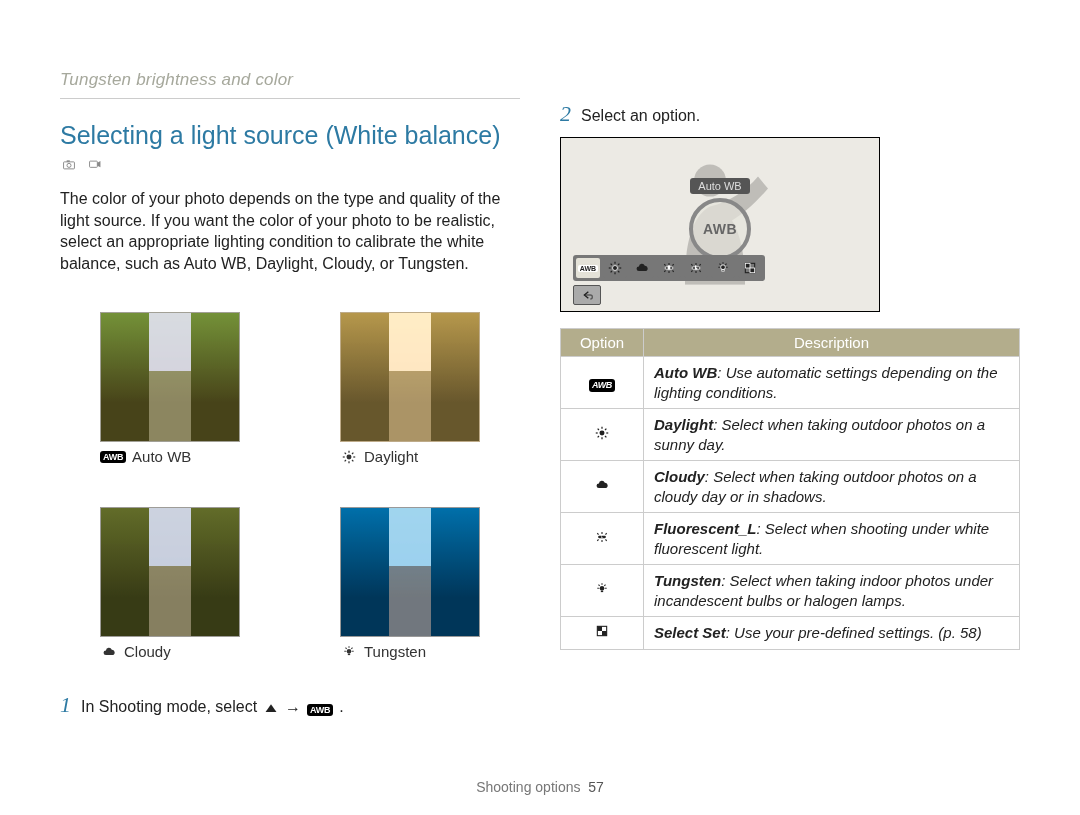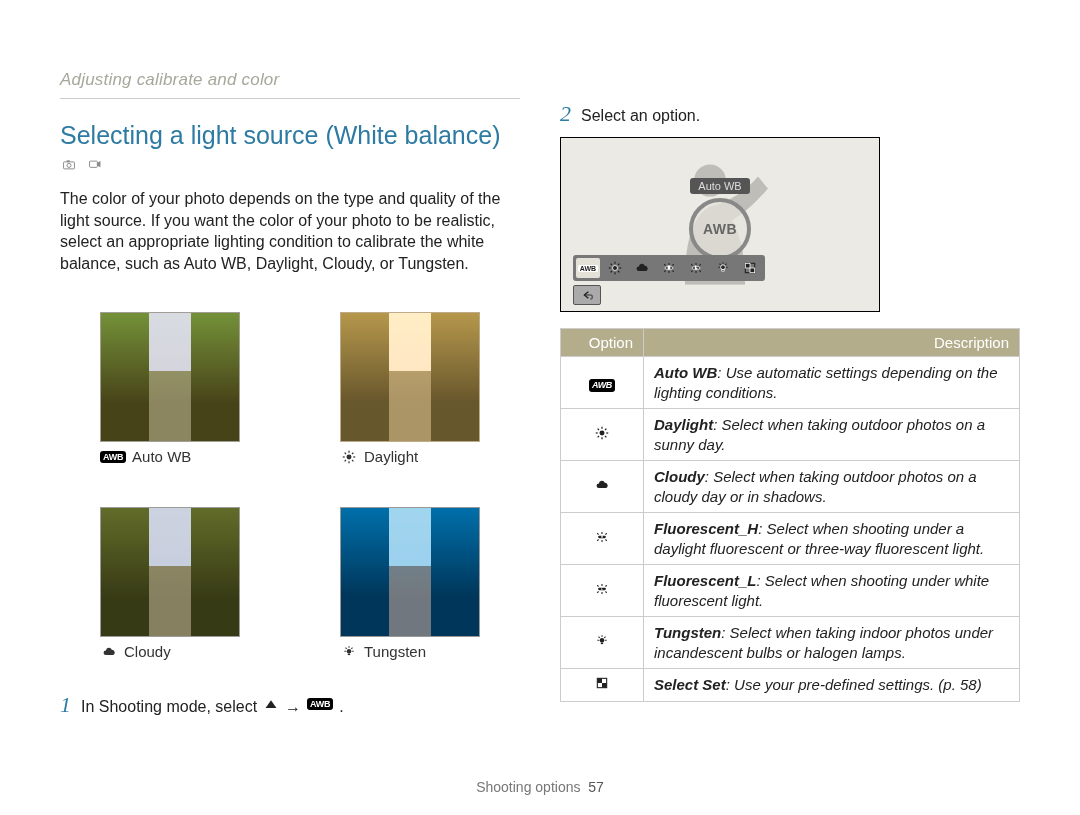--- a/index.html
+++ b/index.html
@@ -113,21 +113,21 @@
   .step-num {
     color: #2d7aa3;
     font-style: italic;
     font-size: 22px;
     font-family: Georgia, 'Times New Roman', serif;
     line-height: 1;
   }
   .step-text {
     padding-top: 4px;
     display: inline-flex;
-    align-items: flex-start;
+    align-items: flex-end;
     gap: 6px;
     flex-wrap: wrap;
   }
   .inline-icon { width: 16px; height: 14px; display: inline-flex; align-items: center; vertical-align: middle; }
   .inline-icon svg { width: 100%; height: 100%; }
   .awb-pill {
     display: inline-flex;
     align-items: center;
     justify-content: center;
     background: #000;
@@ -218,21 +218,21 @@
 
   
   .opt-table {
     width: 100%;
     border-collapse: collapse;
     font-size: 15px;
   }
   .opt-table th {
     background: #b3ad8c;
     color: #fff;
-    text-align: right;
+    text-align: center;
     font-weight: normal;
     padding: 5px 10px;
     border: 1px solid #ccc;
   }
   .opt-table th:first-child { width: 62px; }
   .opt-table td {
     border: 1px solid #ccc;
     padding: 6px 10px;
     vertical-align: middle;
     line-height: 1.3;
@@ -335,21 +335,21 @@
     <g id="i-person">
         <circle cx="60" cy="34" r="16" fill="currentColor"></circle>
         <path d="M35 135 C35 90 45 68 60 60 C80 55 95 45 108 30 L118 42 C104 58 92 68 82 74 C92 90 95 115 95 135 Z" fill="currentColor"></path>
         <rect x="35" y="130" width="60" height="8" fill="currentColor"></rect>
       </g>
   </defs>
 </svg>
 
 <div class="page">
   <div class="col">
-    <div class="breadcrumb">Adjusting calibrate and color</div>
+    <div class="breadcrumb">Tungsten brightness and color</div>
     <hr class="hr">
     <h1 class="h1">Selecting a light source (White balance)</h1>
     <div class="mode-icons">
       <span class="mode-icon">
           <svg viewBox="0 0 18 18">
             <use href="#i-camera"></use>
           </svg>
         </span>
       <span class="mode-icon">
           <svg viewBox="0 0 18 18">
@@ -503,28 +503,20 @@
             <td class="ic"><span class="wb-icon">
                 <svg viewBox="0 0 18 18">
                   <use href="#i-cloud"></use>
                 </svg>
               </span></td>
             <td><strong>Cloudy</strong>: Select when taking outdoor photos on a cloudy day or in shadows.</td>
           </tr>
           <tr>
             <td class="ic"><span class="wb-icon">
                 <svg viewBox="0 0 18 18">
-                  <use href="#i-fluor-h"></use>
-                </svg>
-              </span></td>
-            <td><strong>Fluorescent_H</strong>: Select when shooting under a daylight fluorescent or three-way fluorescent light.</td>
-          </tr>
-          <tr>
-            <td class="ic"><span class="wb-icon">
-                <svg viewBox="0 0 18 18">
                   <use href="#i-fluor-l"></use>
                 </svg>
               </span></td>
             <td><strong>Fluorescent_L</strong>: Select when shooting under white fluorescent light.</td>
           </tr>
           <tr>
             <td class="ic"><span class="wb-icon">
                 <svg viewBox="0 0 18 18">
                   <use href="#i-bulb"></use>
                 </svg>

